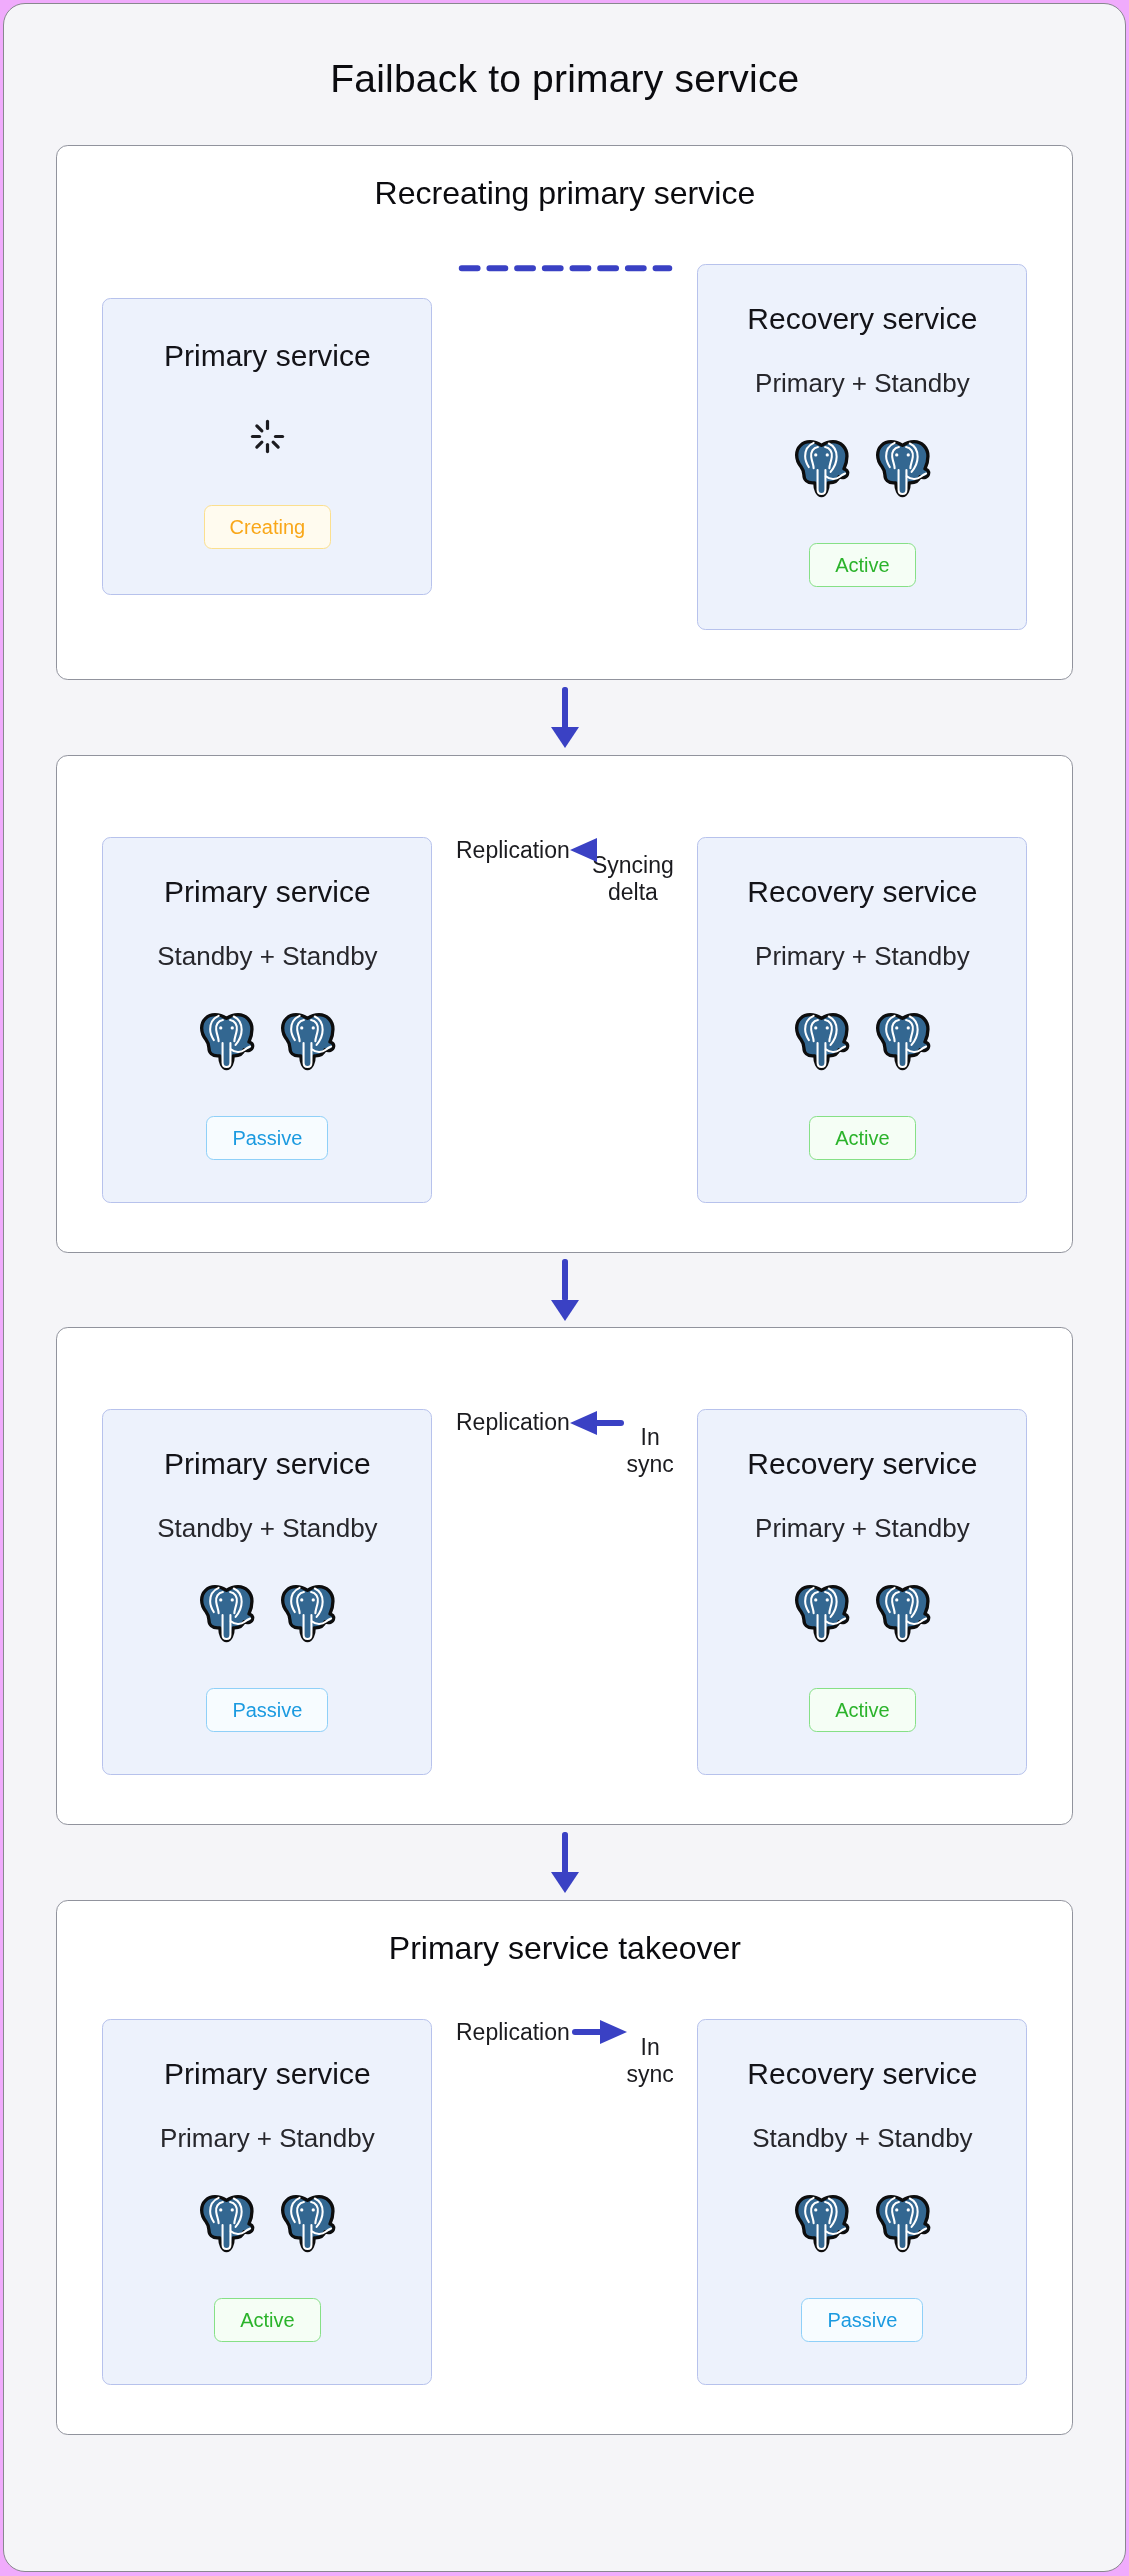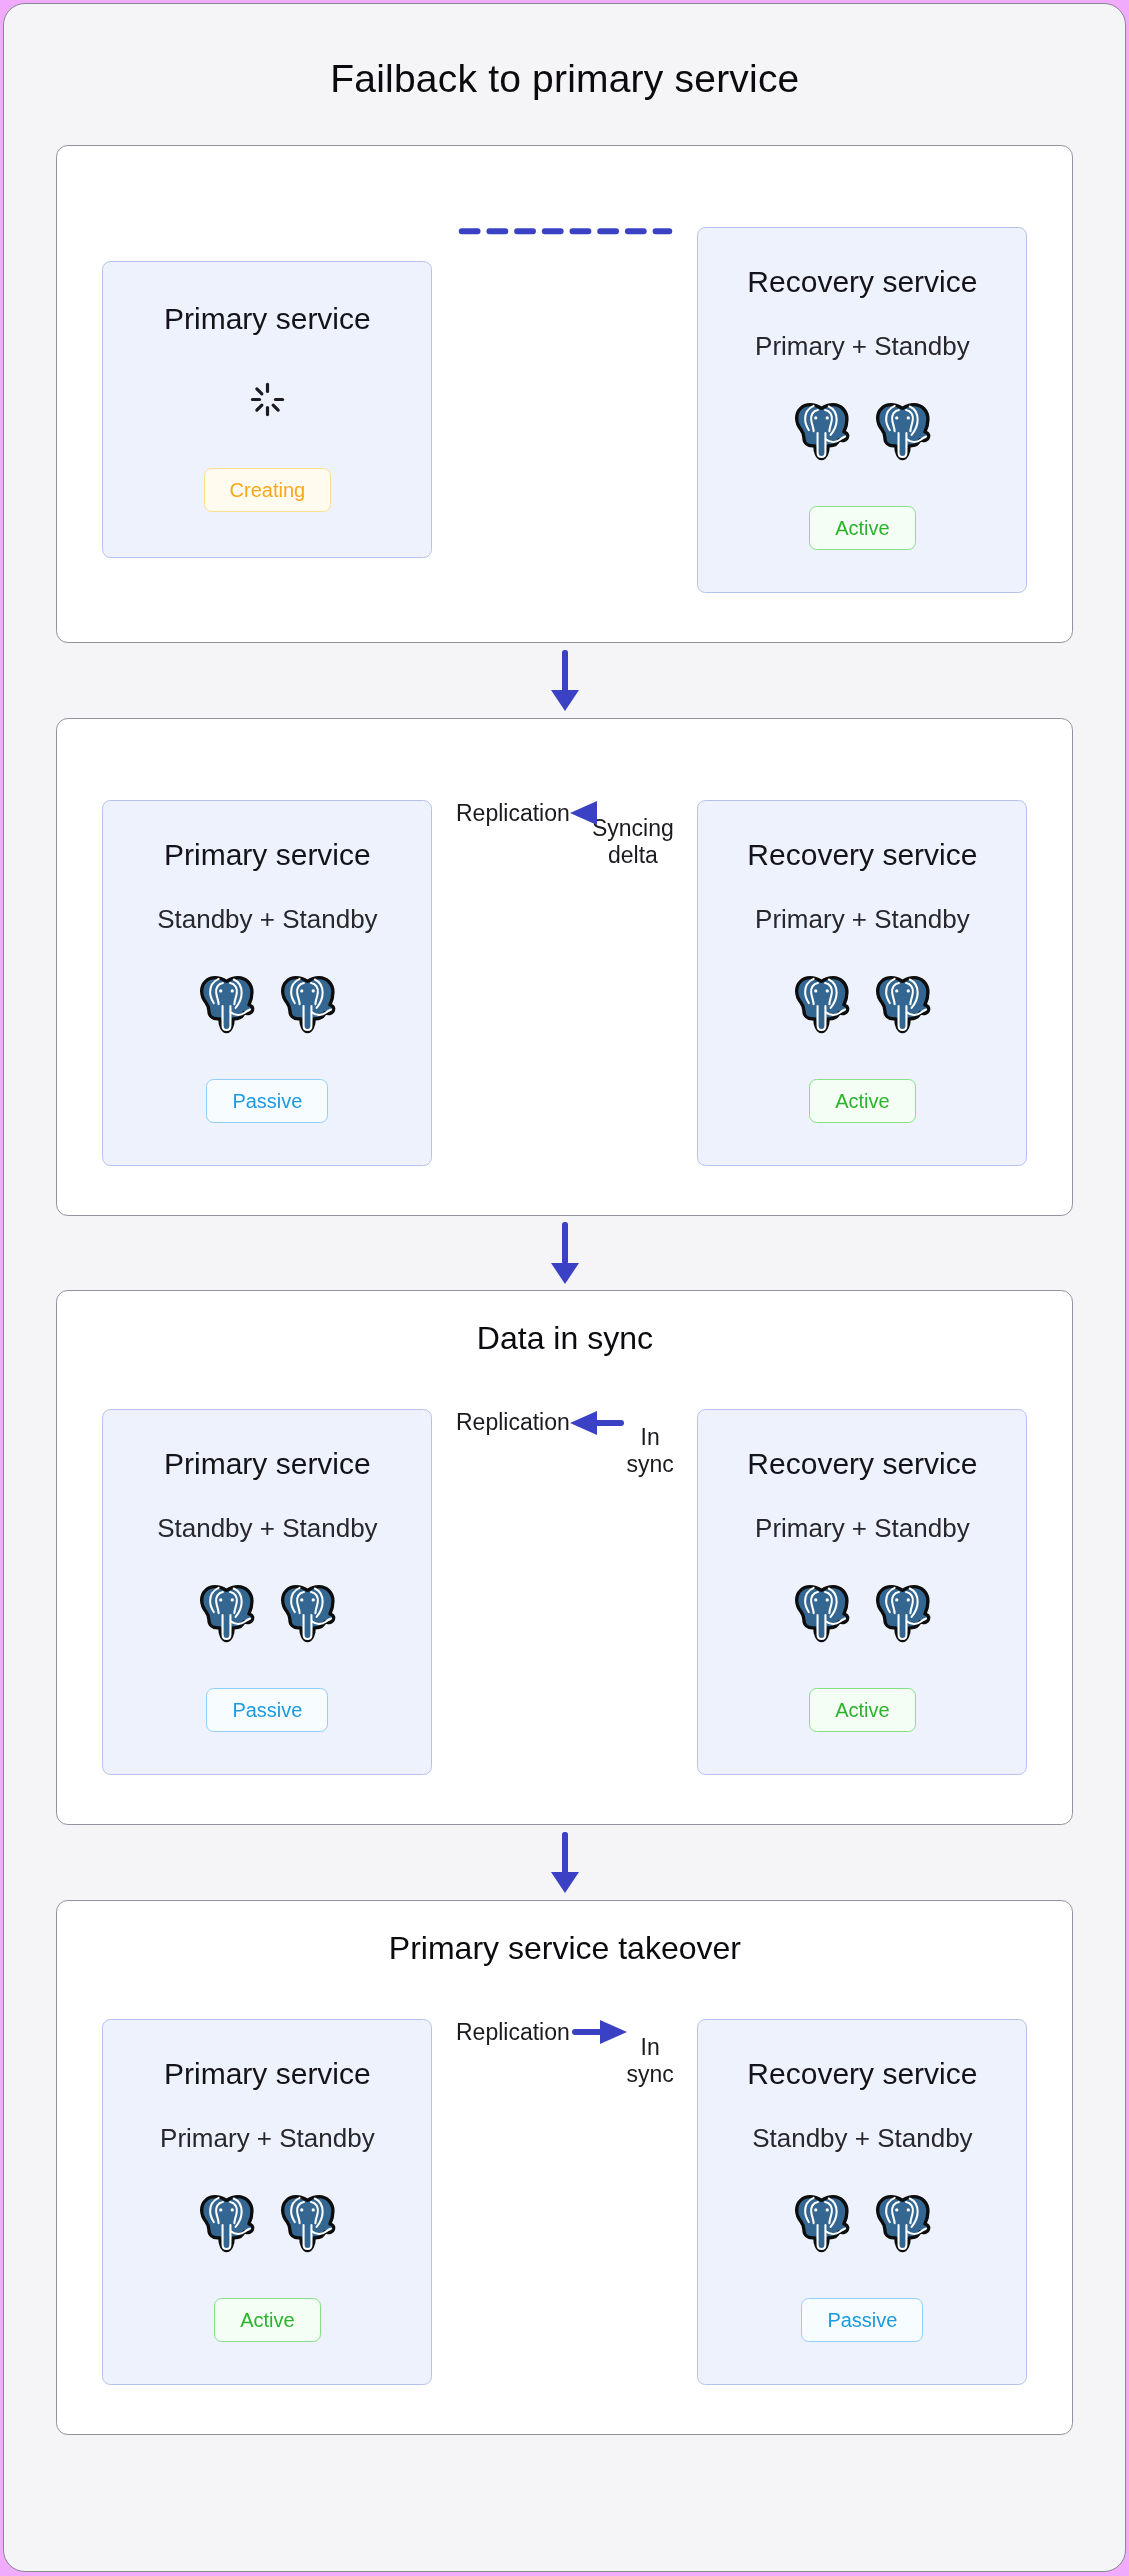--- a/index.html
+++ b/index.html
@@ -98,20 +98,21 @@
     </g>
   </defs>
 </svg>
 
 <div class="page">
   <div class="frame">
 
     <h1 class="main-title">Failback to primary service</h1>
 
     <section class="stage">
+      <h2 class="stage-title">Recreating primary service</h2>
       <div class="stage-row">
         <div class="card" style="padding:40px 11.8px 45px">
           <div class="card-title" style="margin-bottom:44px">Primary service</div>
           <div class="spinner-wrap">
             <svg width="39" height="39" viewBox="0 0 44 44">
               <g stroke="#1c1c20" stroke-width="3.6" stroke-linecap="round">
                 <line x1="22" y1="5" x2="22" y2="13"></line>
                 <line x1="22" y1="5" x2="22" y2="13" transform="rotate(315 22 22)"></line>
                 <line x1="22" y1="5" x2="22" y2="13" transform="rotate(270 22 22)"></line>
                 <line x1="22" y1="5" x2="22" y2="13" transform="rotate(225 22 22)"></line>
@@ -190,21 +191,20 @@
         </div>
       </div>
     </section>
 
     <div class="flow-arrow">
         <div class="stem"></div>
         <div class="head"></div>
       </div>
 
     <section class="stage">
-      <h2 class="stage-title">Data in sync</h2>
       <div class="stage-row">
         <div class="card">
           <div class="card-title">Primary service</div>
           <div class="card-sub">Standby + Standby</div>
           <div class="eleph-row">
             <svg class="pg" viewBox="0 0 100 104">
                 <use href="#pg-elephant"></use>
               </svg>
             <svg class="pg" viewBox="0 0 100 104">
                 <use href="#pg-elephant"></use>

